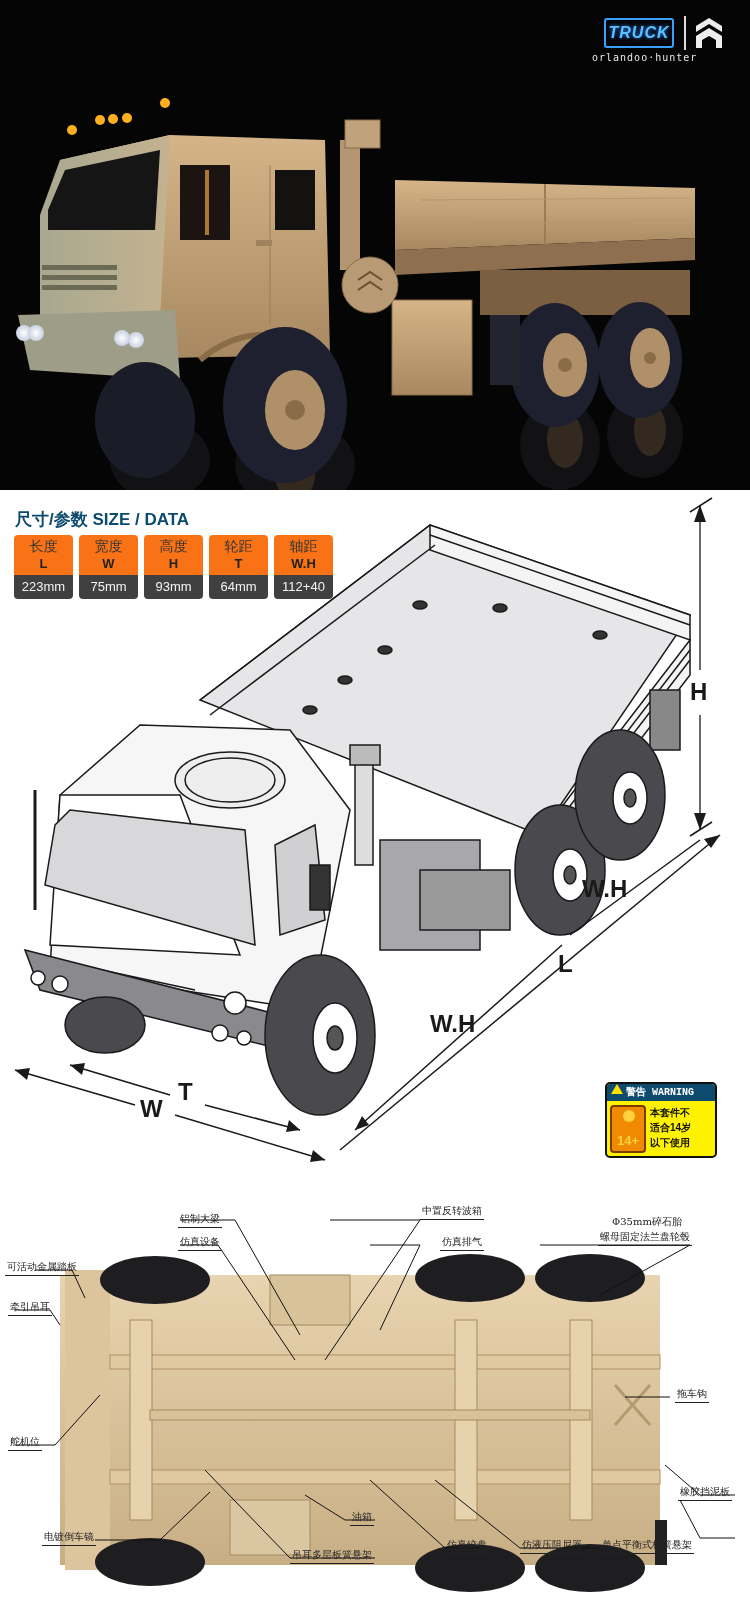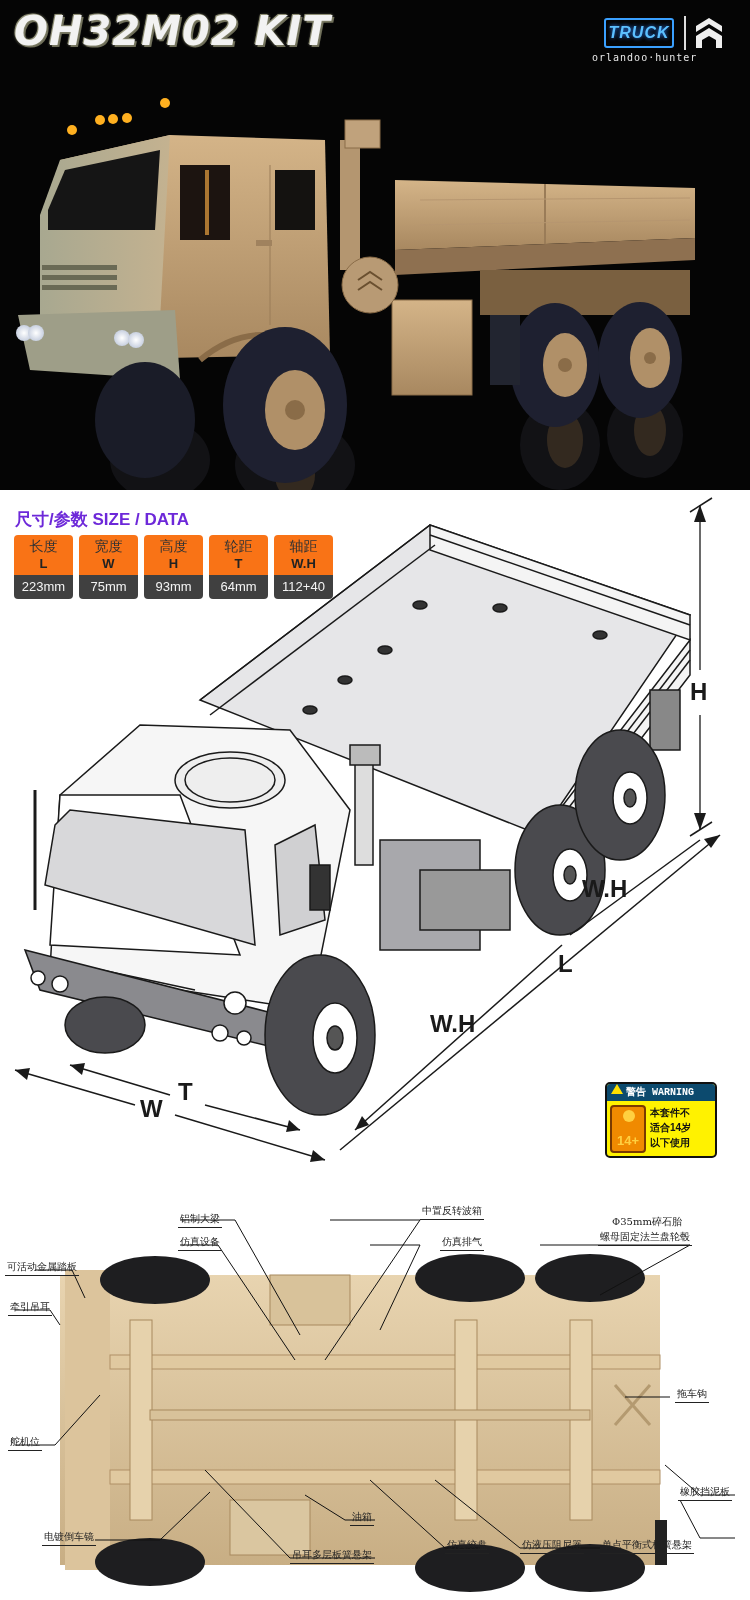--- a/index.html
+++ b/index.html
@@ -21,21 +21,21 @@
     text-shadow: 0 0 4px #2a7fff;
   }
   .brand-divider { position: absolute; left: 102px; top: 4px; width: 2px; height: 34px; background: #ddd; }
   .brand-chevron { position: absolute; left: 112px; top: 4px; width: 30px; height: 34px; }
   .brand-sub { position: absolute; left: 10px; top: 40px; font-size: 10px; color: #e8e8e8; letter-spacing: 1px; font-family: "DejaVu Sans Mono", monospace; }
 
   .hero-scene { position: absolute; left: 0; top: 60px; width: 750px; height: 430px; }
 
   
   .spec { position: absolute; left: 0; top: 490px; width: 750px; height: 690px; background: #fff; }
-  .spec-title { position: absolute; left: 15px; top: 18px; font-size: 17px; font-weight: bold; color: #6d28d9; }
+  .spec-title { position: absolute; left: 15px; top: 18px; font-size: 17px; font-weight: bold; color: #0c4a6e; }
   .spec-table { position: absolute; left: 14px; top: 45px; display: flex; gap: 6px; }
   .spec-cell { width: 59px; border-radius: 4px; overflow: hidden; }
   .spec-top { background: #f97316; height: 40px; text-align: center; padding-top: 3px; }
   .spec-cn { font-size: 14px; color: #333; line-height: 17px; }
   .spec-sym { font-size: 13px; font-weight: bold; color: #222; line-height: 17px; }
   .spec-val { background: #404040; color: #f4f4f4; font-size: 13px; text-align: center; height: 24px; line-height: 24px; }
 
   .spec-diagram { position: absolute; left: 0; top: 0; width: 750px; height: 690px; }
   .dim-label { position: absolute; font-weight: bold; color: #1a1a1a; font-size: 24px; }
 
@@ -50,21 +50,20 @@
 
   
   .chassis { position: absolute; left: 0; top: 1180px; width: 750px; height: 420px; background: #fff; }
   .callout { position: absolute; font-family: "DejaVu Serif", "Liberation Serif", serif; font-size: 10px; color: #222; border-bottom: 1px solid #222; padding: 0 2px 1px 2px; white-space: nowrap; }
   .chassis-svg { position: absolute; left: 0; top: 0; width: 750px; height: 420px; }
 </style>
 </head>
 <body>
 
 <section class="hero">
-  <div class="hero-title">OH32M02 KIT</div>
 
   <div class="brand">
     <div class="brand-truck">TRUCK</div>
     <div class="brand-divider"></div>
     <svg class="brand-chevron" viewBox="0 0 30 34">
       <path d="M15 2 L28 10 L28 16 L15 8 L2 16 L2 10 Z" fill="#eee"></path>
       <path d="M15 12 L28 20 L28 32 L22 32 L22 24 L15 20 L8 24 L8 32 L2 32 L2 20 Z" fill="#eee"></path>
     </svg>
     <div class="brand-sub">orlandoo·hunter</div>
   </div>

